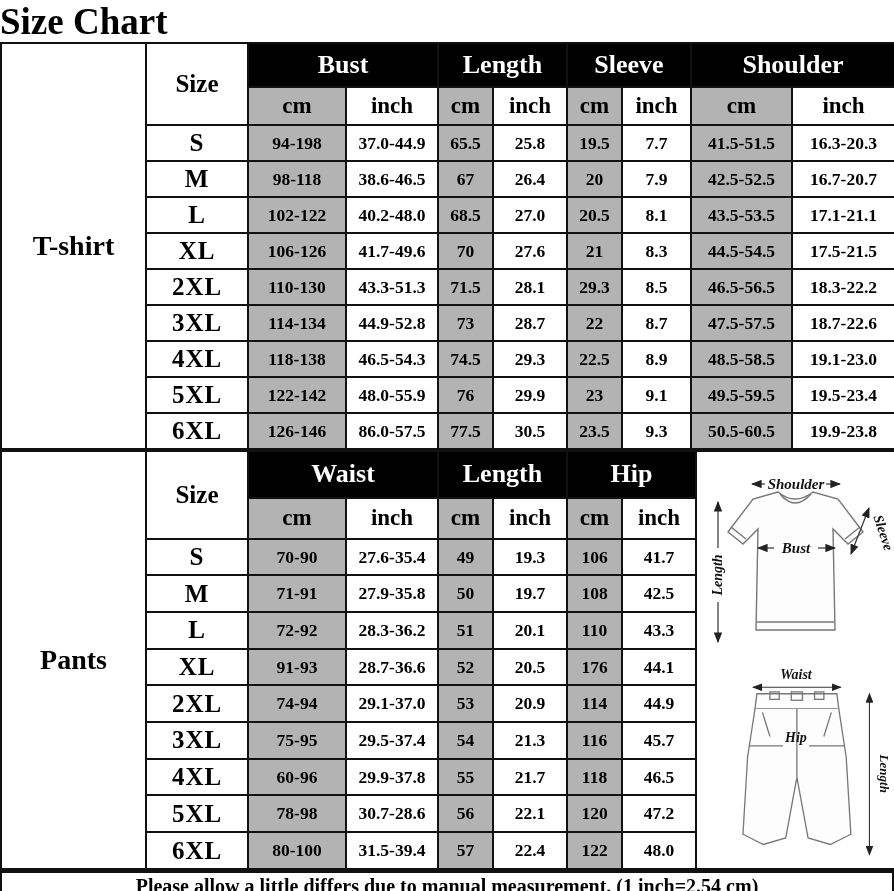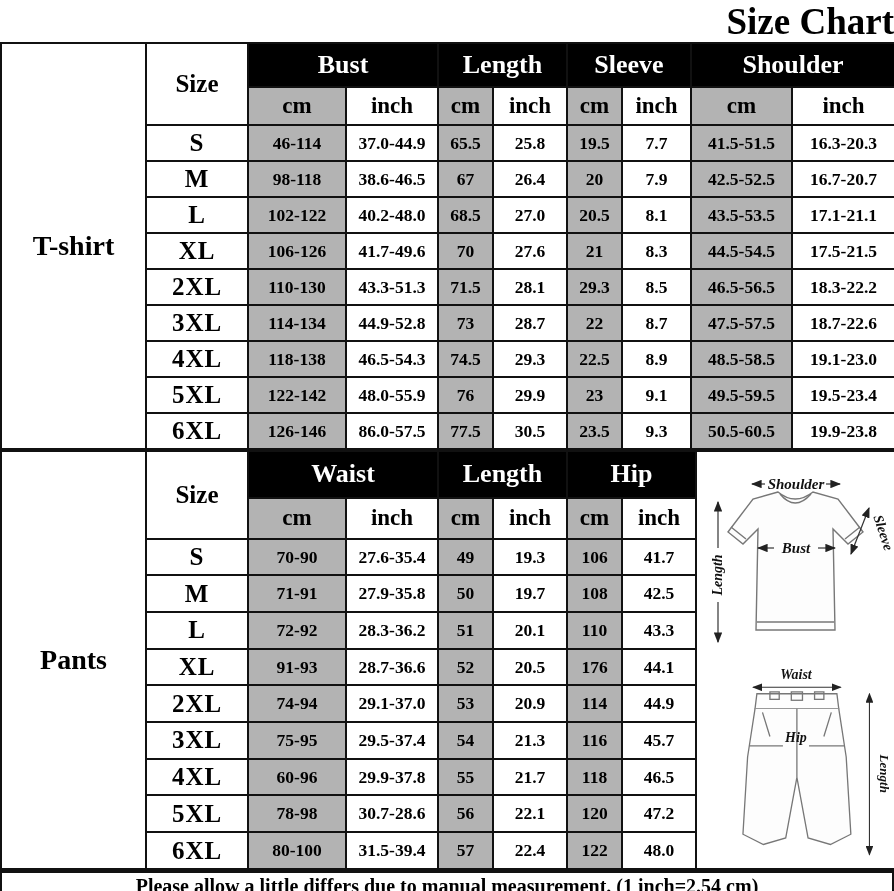--- a/index.html
+++ b/index.html
@@ -1,18 +1,18 @@
 <!DOCTYPE html>
 <html><head>
 <meta charset="utf-8">
 <style>
   html,body{margin:0;padding:0;background:#ffffff;}
   .page{width:894px;height:891px;background:#fff;overflow:hidden;
         font-family:"Liberation Serif","DejaVu Serif",serif;color:#000;}
-  .title{height:42px;line-height:44px;text-align:right;font-size:37px;font-weight:bold;}
+  .title{height:42px;line-height:44px;text-align:left;font-size:37px;font-weight:bold;}
   table{border-collapse:collapse;table-layout:fixed;width:894px;}
   td{border:2px solid #111;padding:0;text-align:center;vertical-align:middle;overflow:hidden;}
   .grp{background:#000;color:#fff;font-size:26px;font-weight:bold;}
   .unit{font-size:23px;font-weight:bold;}
   .gray{background:#b3b3b3;}
   .size-hdr{font-size:25px;font-weight:bold;background:#fff;}
   .size-cell{font-size:25px;font-weight:bold;letter-spacing:1px;}
   .data-cell{font-size:17.5px;font-weight:bold;}
   .product-cell{font-size:28px;font-weight:bold;background:#fff;}
   #tshirt-body tr{height:36px;}
@@ -61,21 +61,21 @@
         <td class="unit">inch</td>
         <td class="unit gray">cm</td>
         <td class="unit">inch</td>
         <td class="unit gray">cm</td>
         <td class="unit">inch</td>
         <td class="unit gray">cm</td>
         <td class="unit">inch</td>
       </tr>
     <tr>
           <td class="size-cell">S</td>
-          <td class="data-cell gray">46-114</td>
+          <td class="data-cell gray">94-198</td>
           <td class="data-cell">37.0-44.9</td>
           <td class="data-cell gray">65.5</td>
           <td class="data-cell">25.8</td>
           <td class="data-cell gray">19.5</td>
           <td class="data-cell">7.7</td>
           <td class="data-cell gray">41.5-51.5</td>
           <td class="data-cell">16.3-20.3</td>
         </tr>
         <tr>
           <td class="size-cell">M</td>

